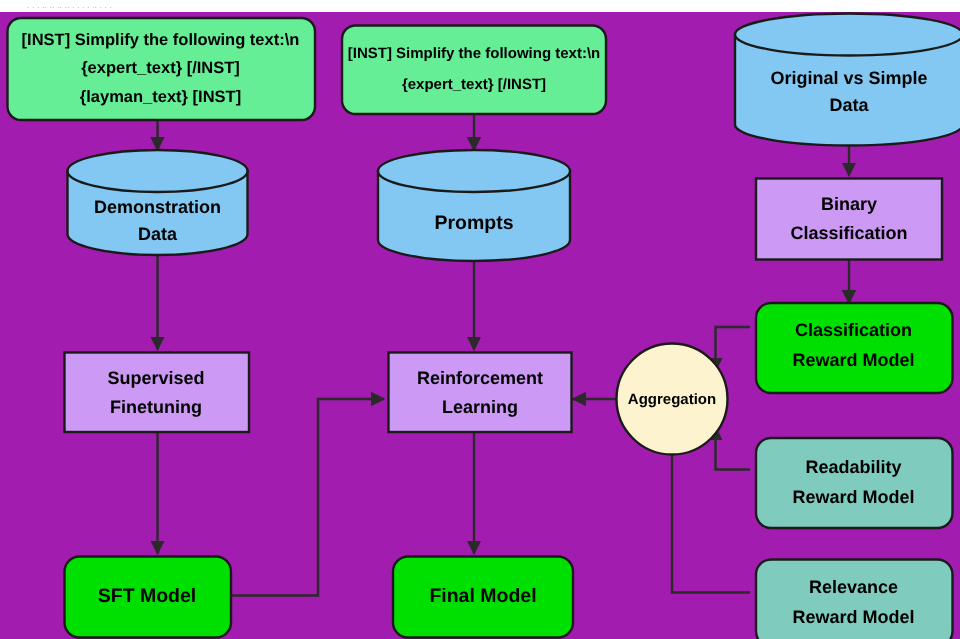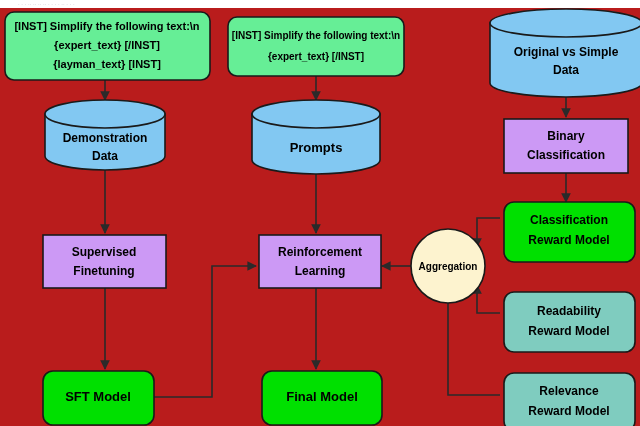--- a/index.html
+++ b/index.html
@@ -10,21 +10,21 @@
   body {
     width: 640px;
     height: 426px;
     overflow: hidden;
     font-family: "Liberation Sans", sans-serif;
   }
   #diagram-root {
     position: relative;
     width: 640px;
     height: 426px;
-    background: #b91c1c;
+    background: #a21caf;
     text-align: center;
   }
   svg#flow {
     display: block;
     width: 640px;
     height: 426px;
   }
   .node-label {
     font-family: "Liberation Sans", sans-serif;
     font-weight: bold;

